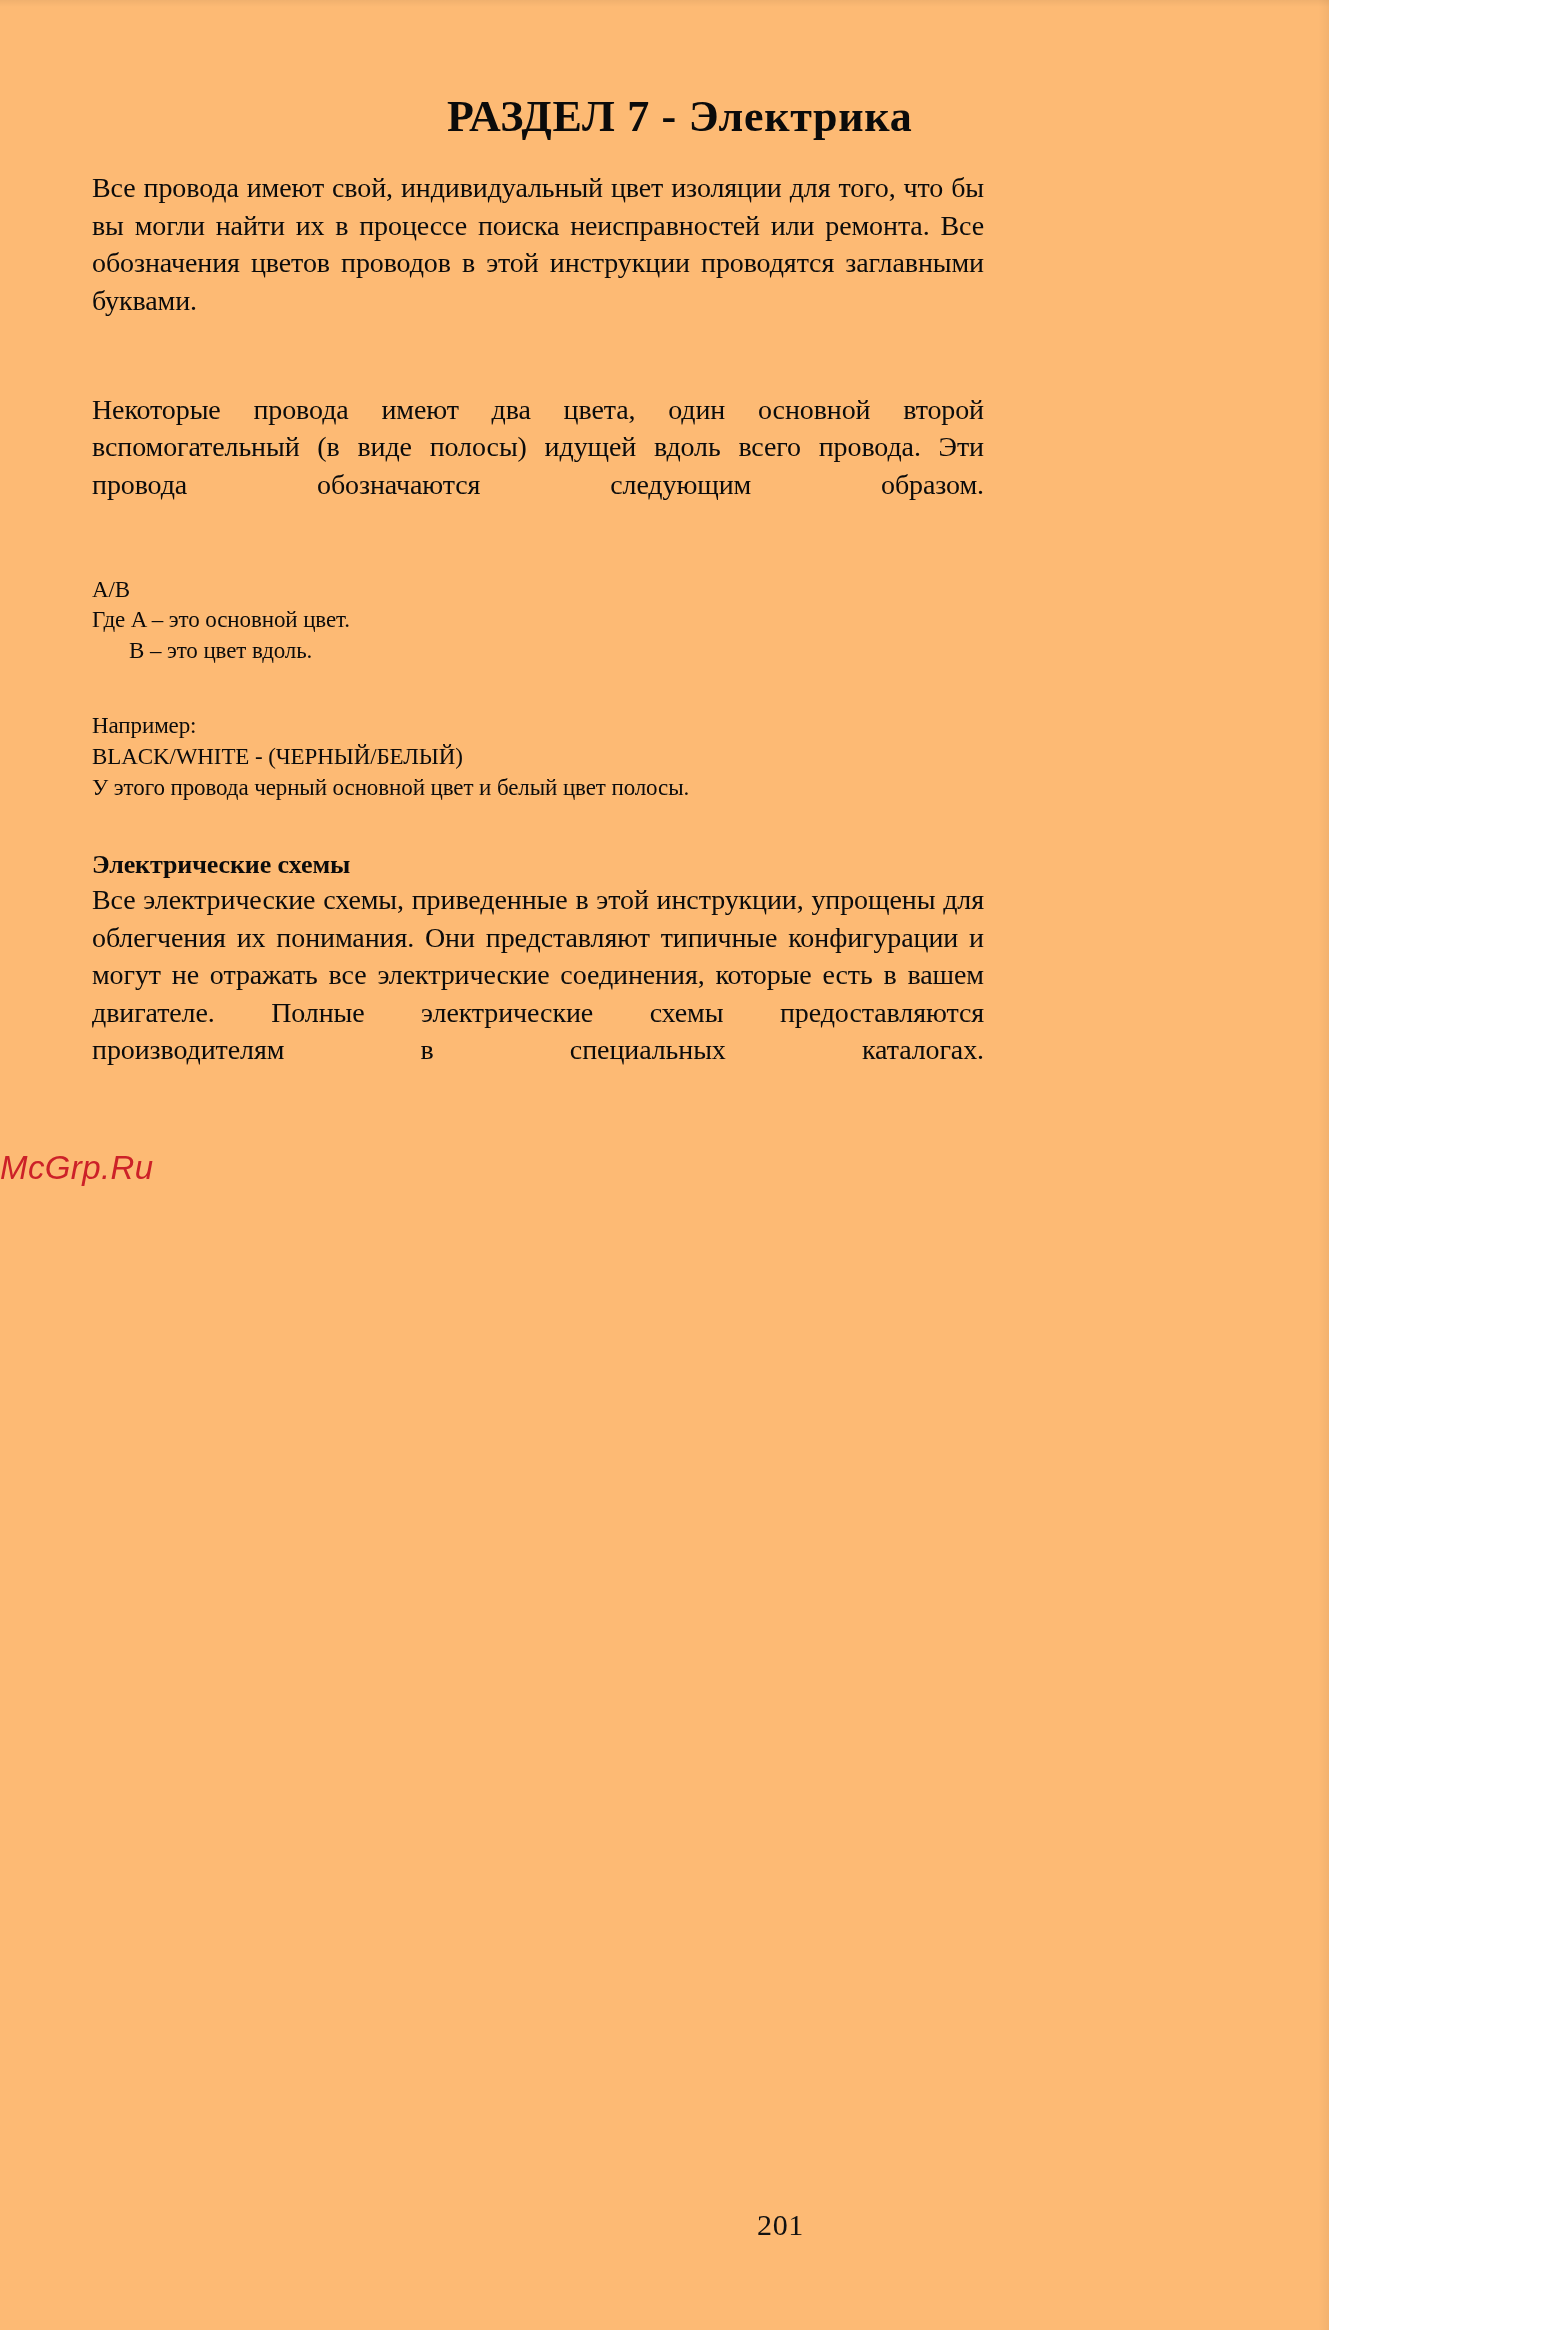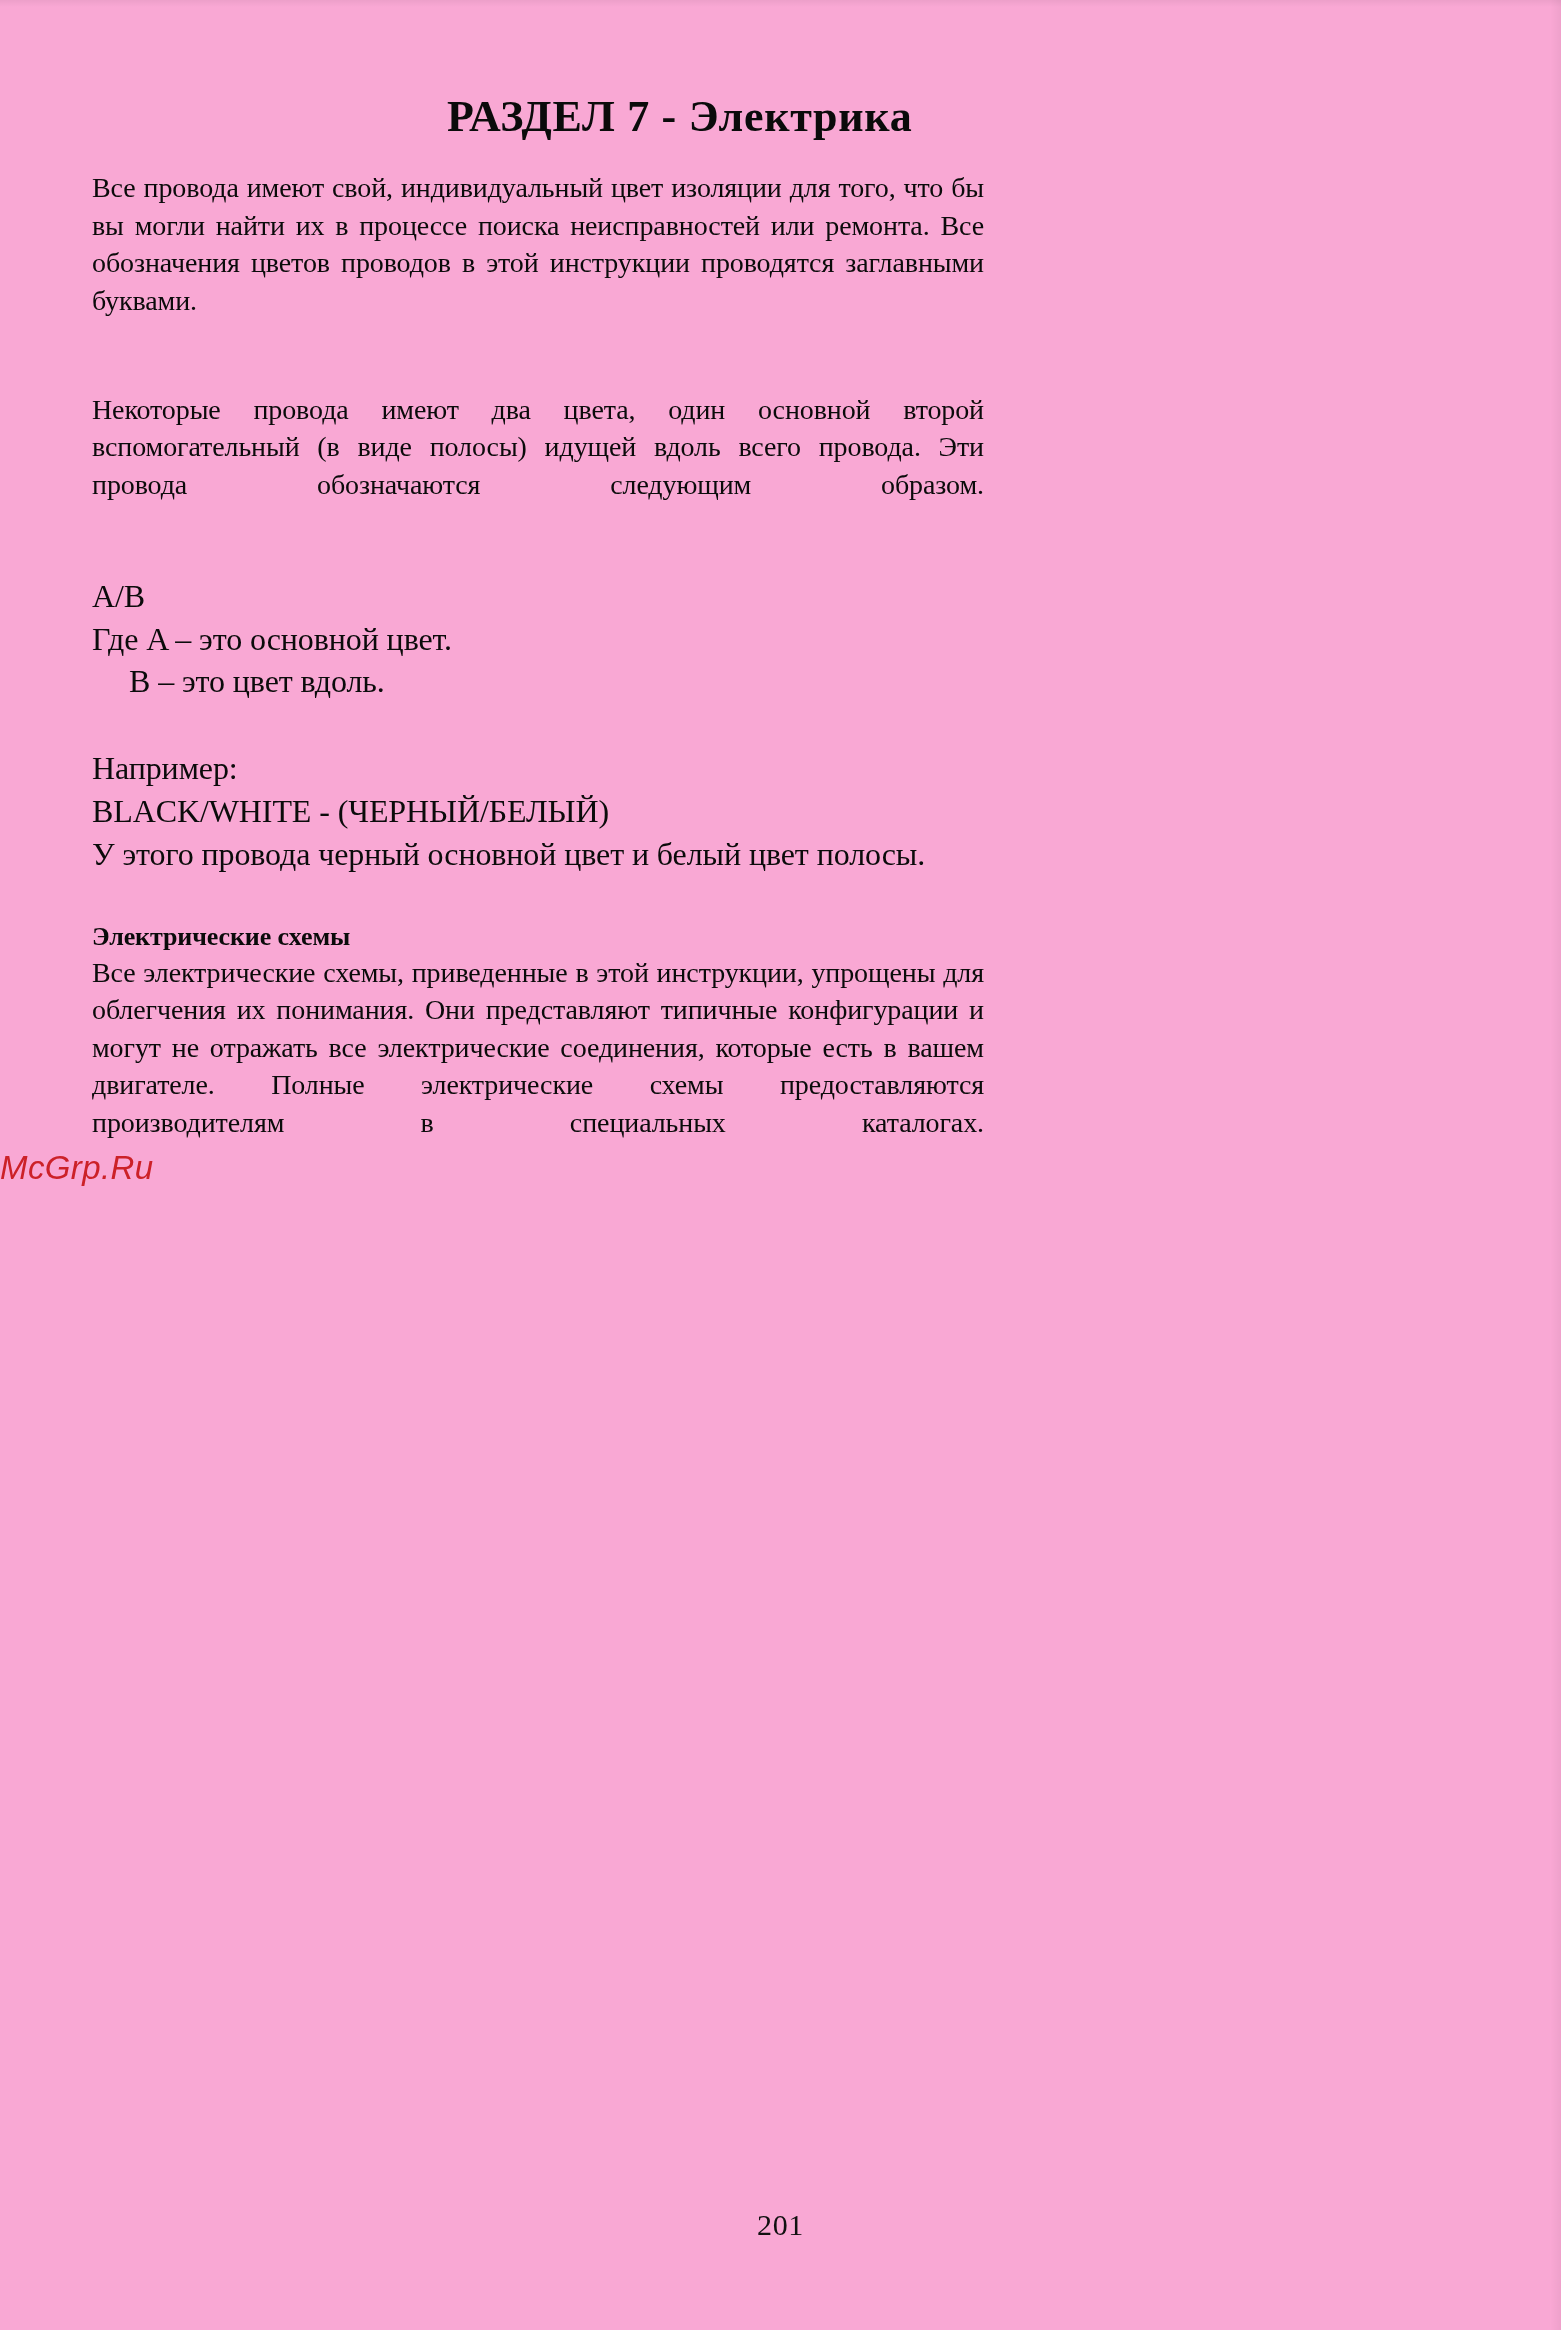--- a/index.html
+++ b/index.html
@@ -4,23 +4,23 @@
 <title>Раздел 7 - Электрика</title>
 <style>
   html, body {
     margin: 0;
     padding: 0;
     background: #ffffff;
   }
 
   .page {
     position: relative;
-    width: 1561px;
+    width: 1329px;
     height: 2330px;
-    background: #f9a8d4;
+    background: #fdba74;
     overflow: hidden;
     font-family: "Liberation Serif", "DejaVu Serif", serif;
     color: #0b0b0b;
     box-sizing: border-box;
   }
 
   
   .scan-edge-right {
     position: absolute;
     top: 0;
@@ -76,21 +76,21 @@
   .para {
     font-size: 28px;
     line-height: 1.34;
     margin: 0;
     text-align: justify;
     text-justify: inter-word;
     letter-spacing: -0.1px;
   }
 
   .para-left {
-    font-size: 32px;
+    font-size: 23px;
     line-height: 1.34;
     margin: 0;
     text-align: left;
     letter-spacing: -0.1px;
   }
 
   
   .para::after {
     content: "";
     display: inline-block;

